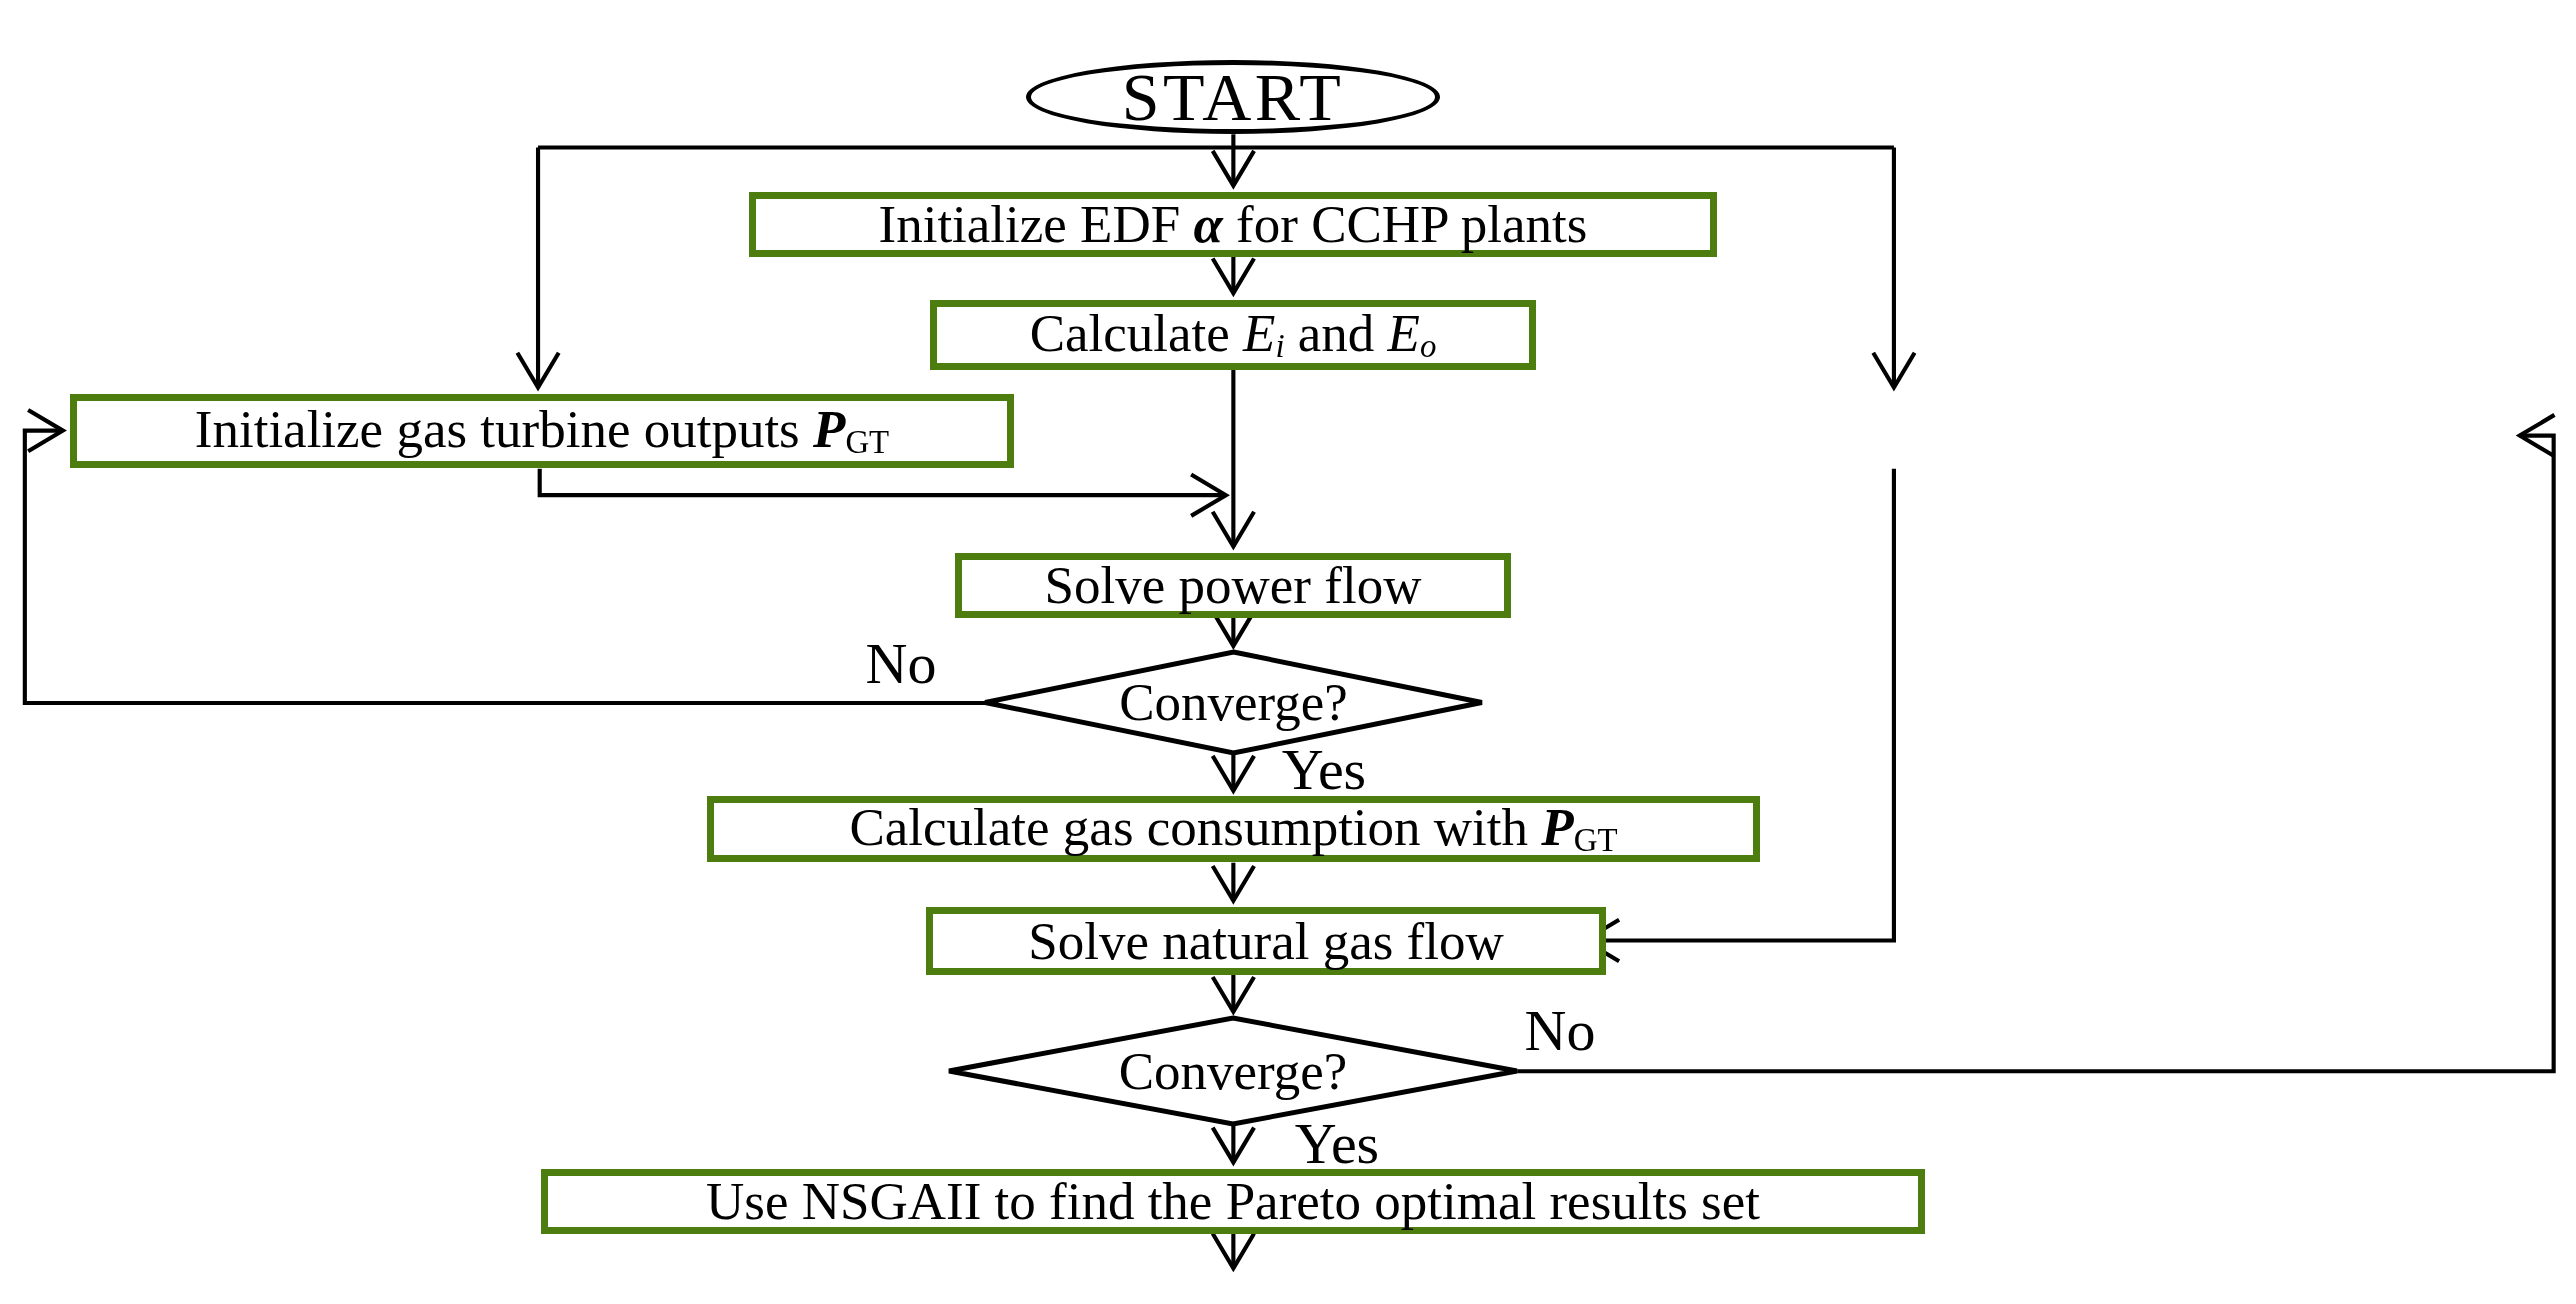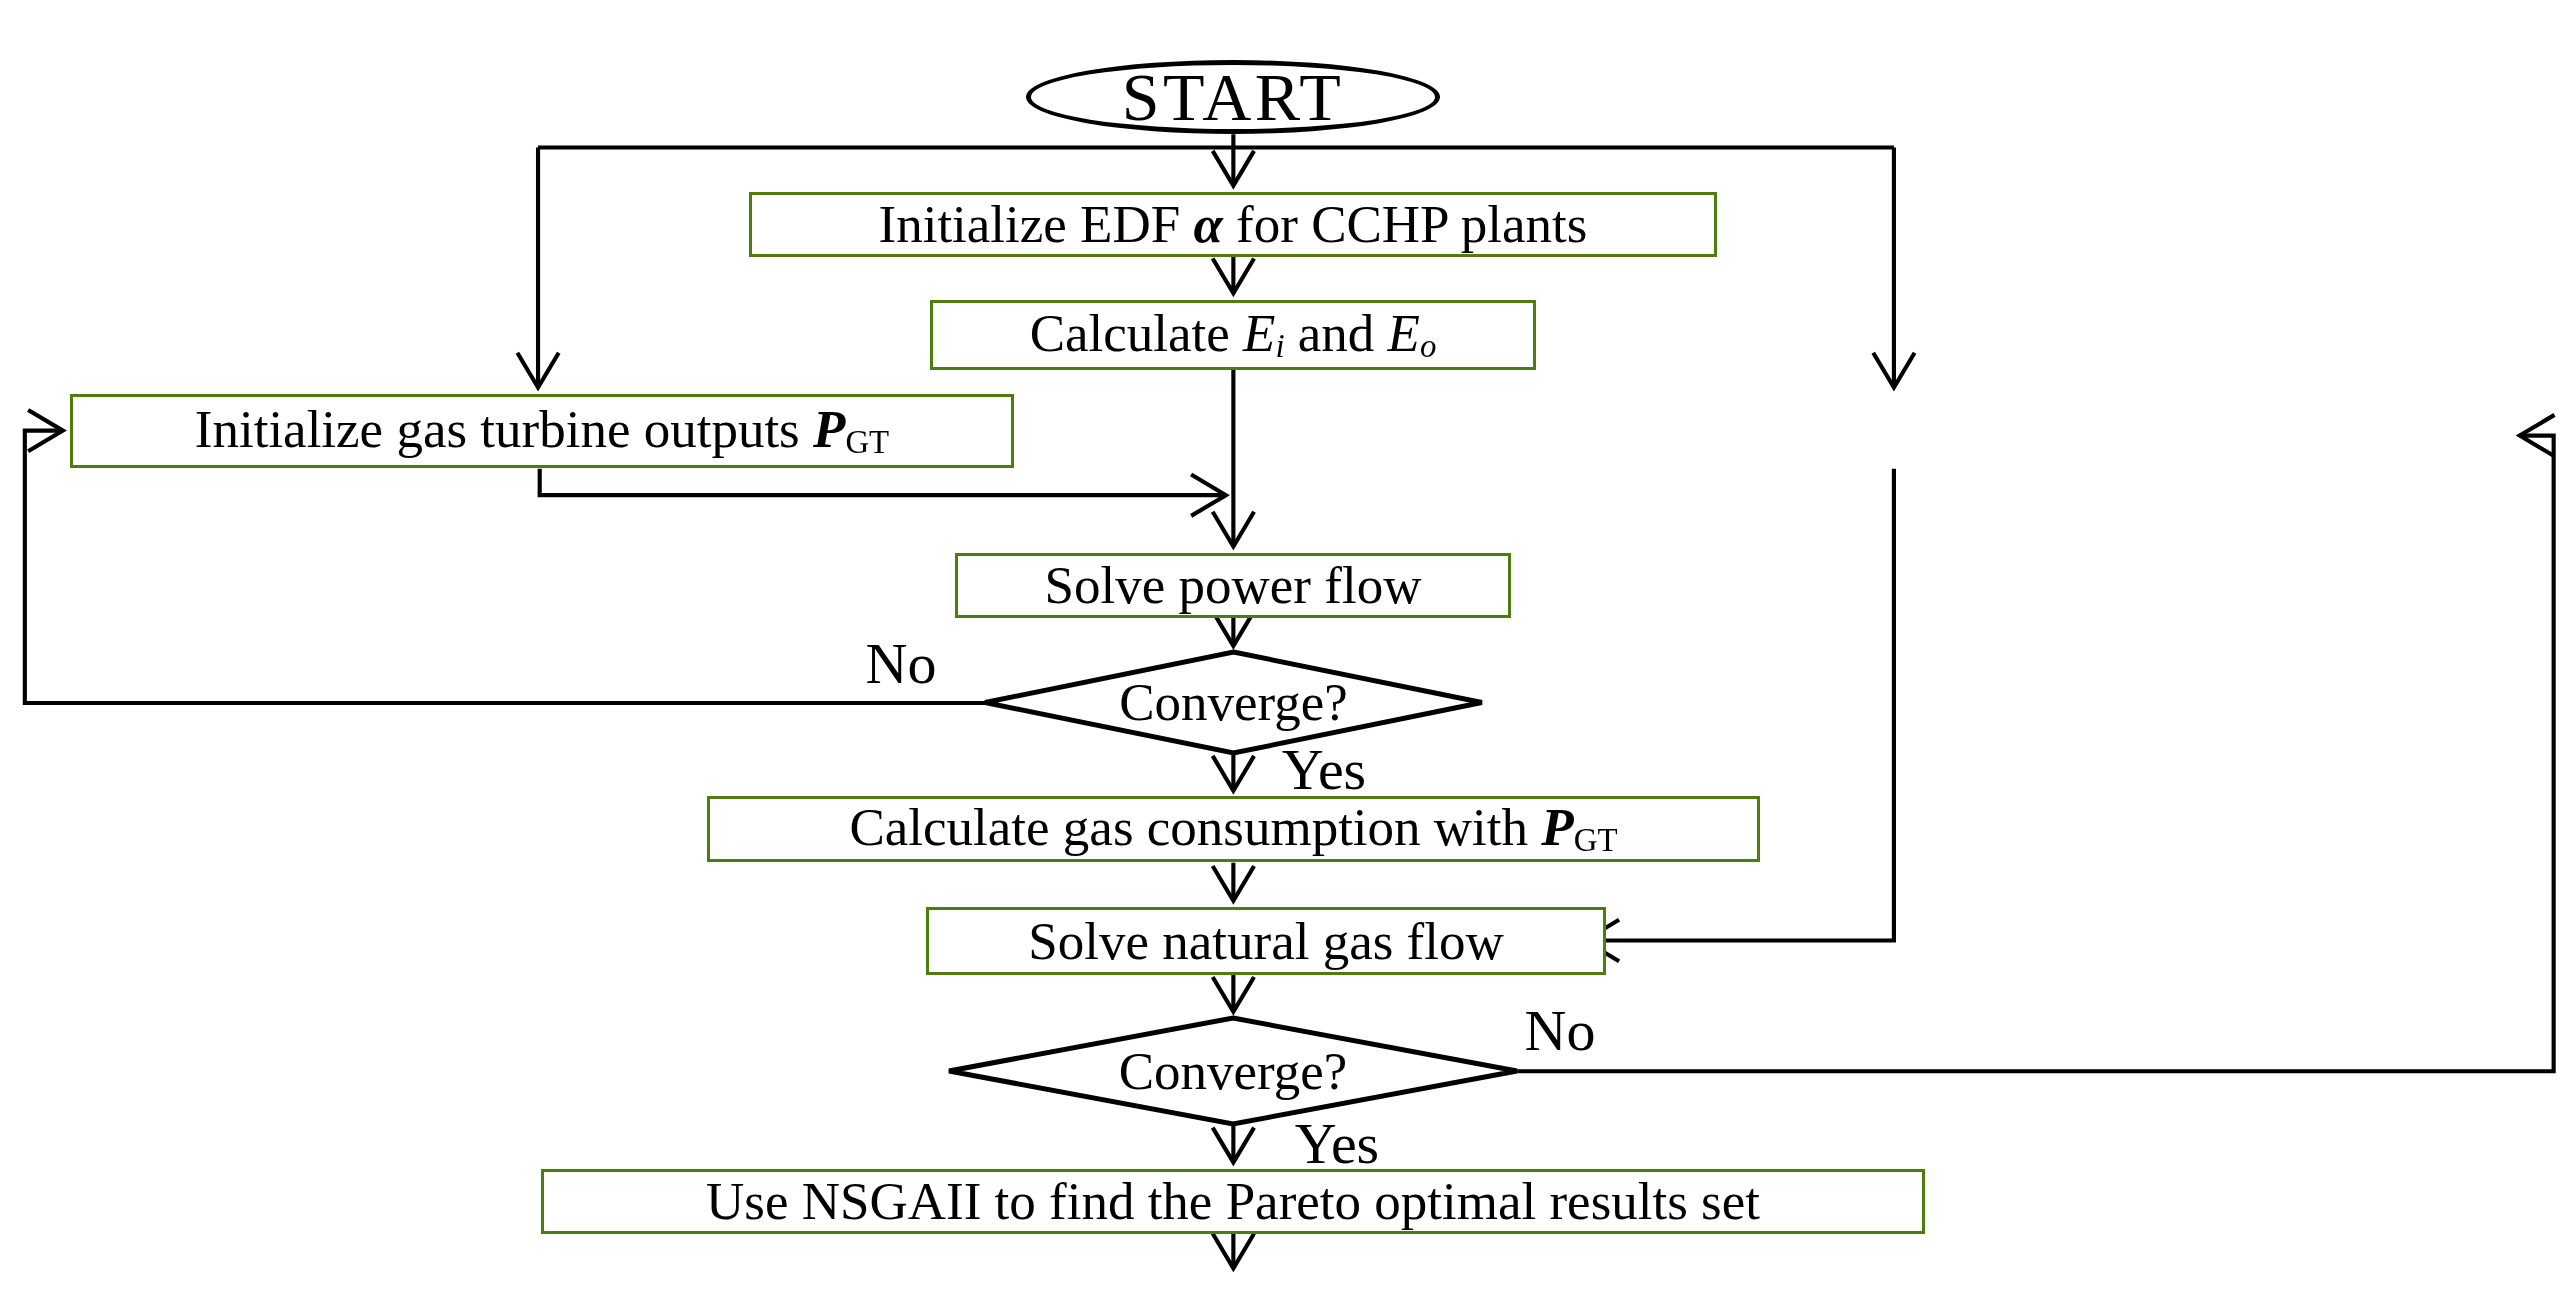--- a/index.html
+++ b/index.html
@@ -6,21 +6,21 @@
   #canvas{
     position:relative;width:2576px;height:1305px;background:#ffffff;
     font-family:"Liberation Serif","DejaVu Serif",serif;color:#000;overflow:hidden;margin-top:43px;
   }
   #wires{position:absolute;left:0;top:0;width:2576px;height:1305px;}
   .wire{fill:none;stroke:#000000;stroke-width:5px;}
   .node{
     position:absolute;display:flex;align-items:center;justify-content:center;
     text-align:center;background:#ffffff;box-sizing:border-box;
   }
-  .rect{border:3px solid #4d7c0f;}
+  .rect{border:7px solid #4d7c0f;}
   .oval{border:5px solid #000;border-radius:50%;}
   .diamond{background:transparent;border:none;}
   .diamond svg{position:absolute;left:0;top:0;width:100%;height:100%;overflow:visible;}
   .diamond .shape{fill:#ffffff;stroke:#000000;stroke-width:6px;}
   .lbl{position:relative;font-size:53px;line-height:1;white-space:nowrap;}
   .lbl-start{font-size:68px;letter-spacing:3.3px;}
   .lbl-end{font-size:61px;}
   .edge-label{
     position:absolute;transform:translate(-50%,-50%);
     font-size:58px;line-height:1;white-space:nowrap;

